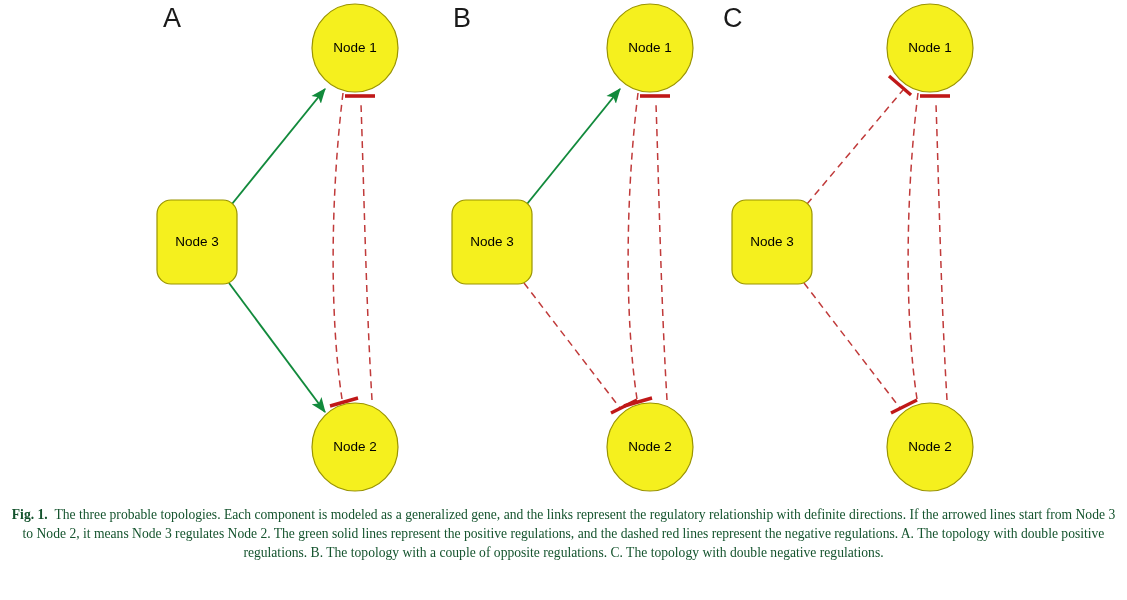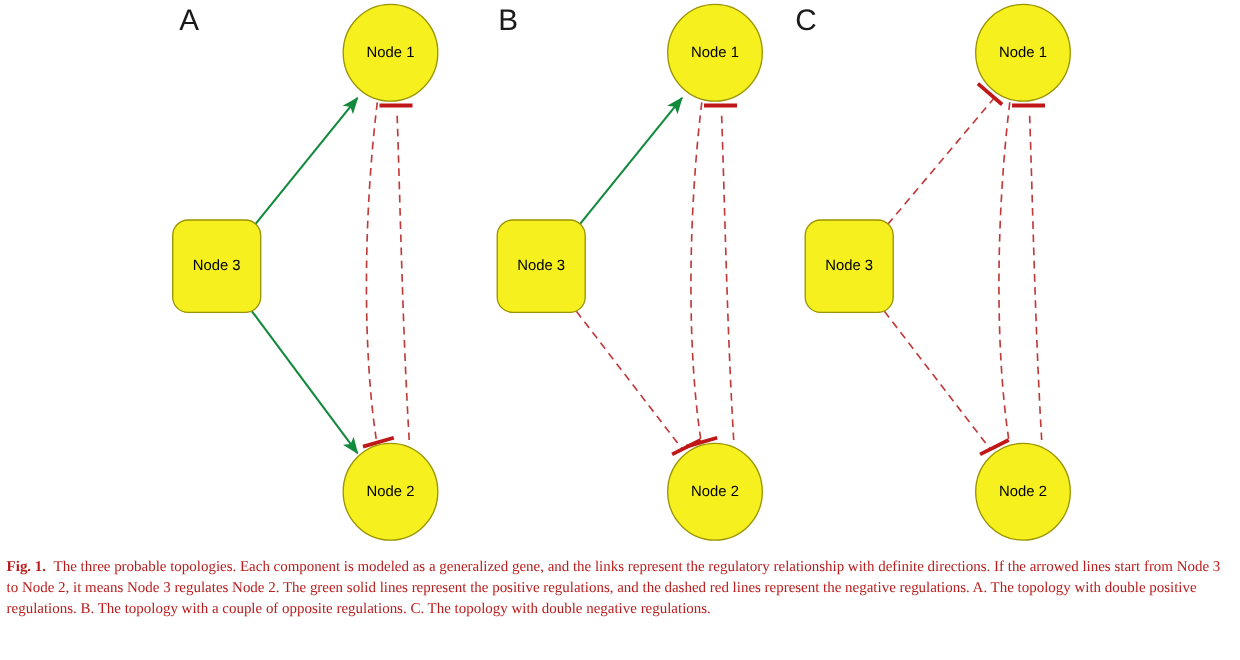--- a/index.html
+++ b/index.html
@@ -26,22 +26,22 @@
     text-anchor:middle;
     dominant-baseline:middle;
   }
   #caption{
     position:absolute;
     left:6px;top:505px;
     width:1115px;
     font-family:"Liberation Serif",serif;
     font-size:13.6px;
     line-height:19.2px;
-    color:#b91c1c;
-    text-align:left;
+    color:#14532d;
+    text-align:center;
   }
   #caption .fig-no{font-weight:bold;}
   #caption .cap-text{font-weight:normal;}
 </style>
 </head>
 <body>
 
 <div id="figure-area">
 <svg width="1127" height="500" viewBox="0 0 1127 500" xmlns="http://www.w3.org/2000/svg">
   <defs>

